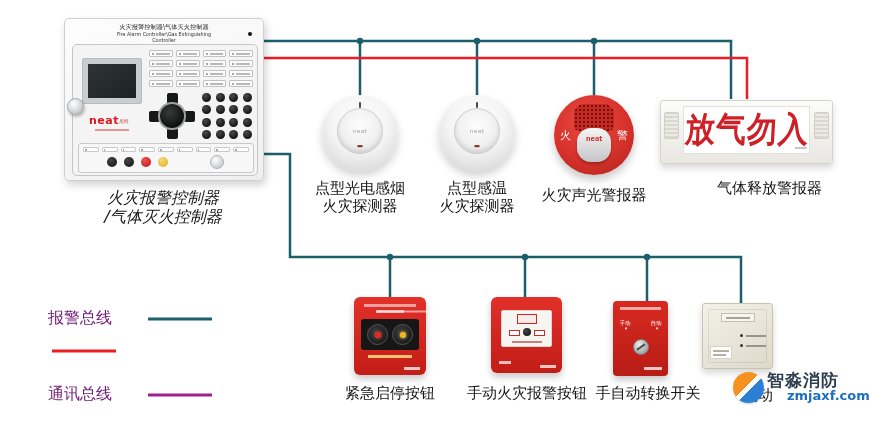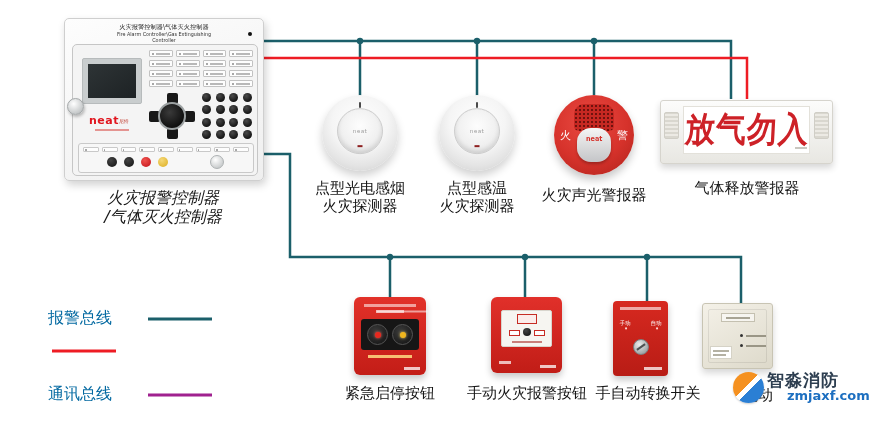--- a/index.html
+++ b/index.html
@@ -140,21 +140,21 @@
   .mod-row { position:absolute; left:37px; width:26px; height:4px; }
   .mod-row::before { content:""; position:absolute; left:0; top:0; width:3px; height:3px; border-radius:50%; background:#333; }
   .mod-row::after { content:""; position:absolute; left:6px; top:0.5px; right:0; height:2px; background:#9a9686; }
   .mod-row.r1 { top:30px; } .mod-row.r2 { top:40px; }
   .mod-sticker { position:absolute; left:7px; bottom:9px; width:22px; height:13px; background:#fff; border:1px solid #d5d2c6; }
   .mod-sticker::before { content:""; position:absolute; left:2px; top:3px; right:2px; height:2px; background:#b4b1a3; }
   .mod-sticker::after { content:""; position:absolute; left:2px; top:7px; right:5px; height:2px; background:#b4b1a3; }
 
   
   .legend-row { position:absolute; left:48px; display:flex; align-items:center; }
-  .legend-row .txt { width:96px; font-size:16px; color:#0369a1; white-space:nowrap; }
+  .legend-row .txt { width:96px; font-size:16px; color:#701a75; white-space:nowrap; }
   .legend-row svg { margin-left:4px; display:block; }
   .lg1 { top:308px; } .lg2 { top:348px; } .lg3 { top:384px; }
 
   
   .wm-logo { position:absolute; left:733px; top:372px; width:31px; height:31px; border-radius:50%;
     background:linear-gradient(135deg,#f59120 44%,#ffffff 44% 55%,#2b7fd4 55%); box-shadow:0 1px 2px rgba(0,0,0,.2); }
   .wm-brand { position:absolute; left:767px; top:369px; font-size:17px; font-weight:bold; color:#2d3e50; letter-spacing:1px; }
   .wm-site { position:absolute; left:771px; top:388px; font-size:13px; font-weight:bold; color:#1d6fc0;margin-left:16px; }
 </style>
 </head>
@@ -291,21 +291,21 @@
     <span>火灾声光警报器</span>
   </div>
 
   <div class="gas-sign">
     <div class="gas-speaker l"></div>
     <div class="gas-speaker r"></div>
     <div class="gas-panel">
       <span class="gas-text">放气勿入</span>
     </div>
   </div>
-  <div class="caption" style="left:672px; top:179px; width:150px;">
+  <div class="caption" style="left:672px; top:179px; width:150px;text-align:right;">
     <span>气体释放警报器</span>
   </div>
 
   <div class="emer-btn">
     <div class="emer-panel">
       <div class="emer-hole l"></div>
       <div class="emer-hole r"></div>
     </div>
     <div class="emer-sub"></div>
     <div class="emer-tag"></div>

